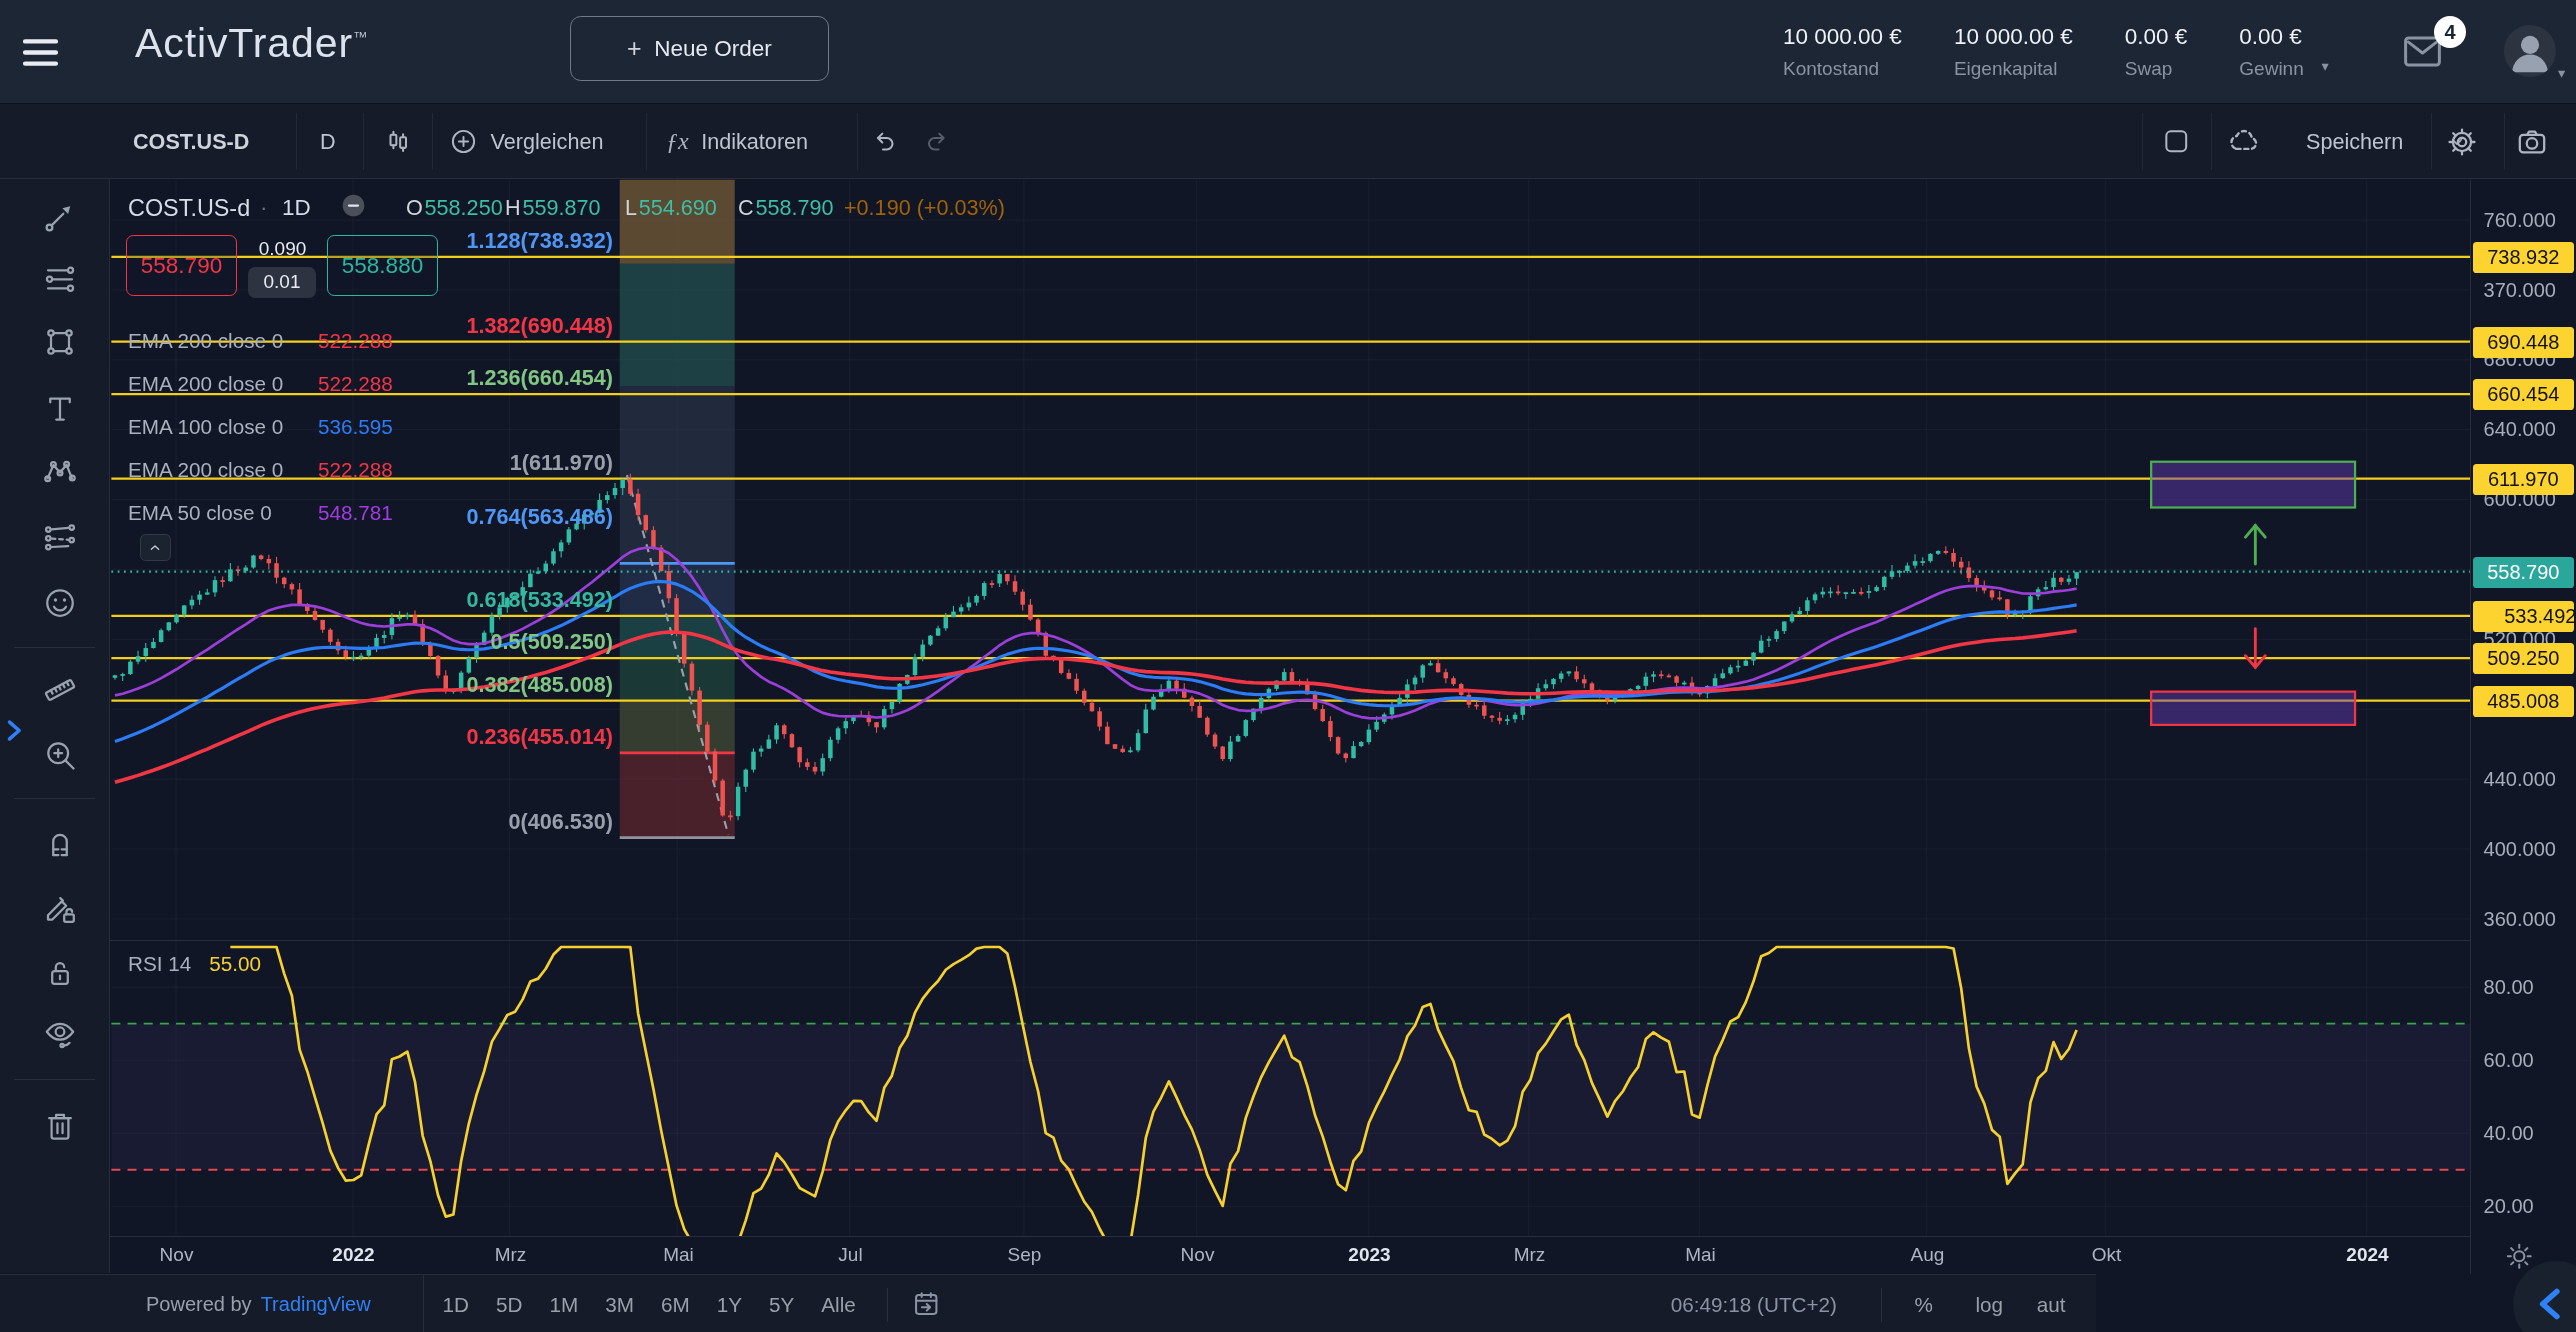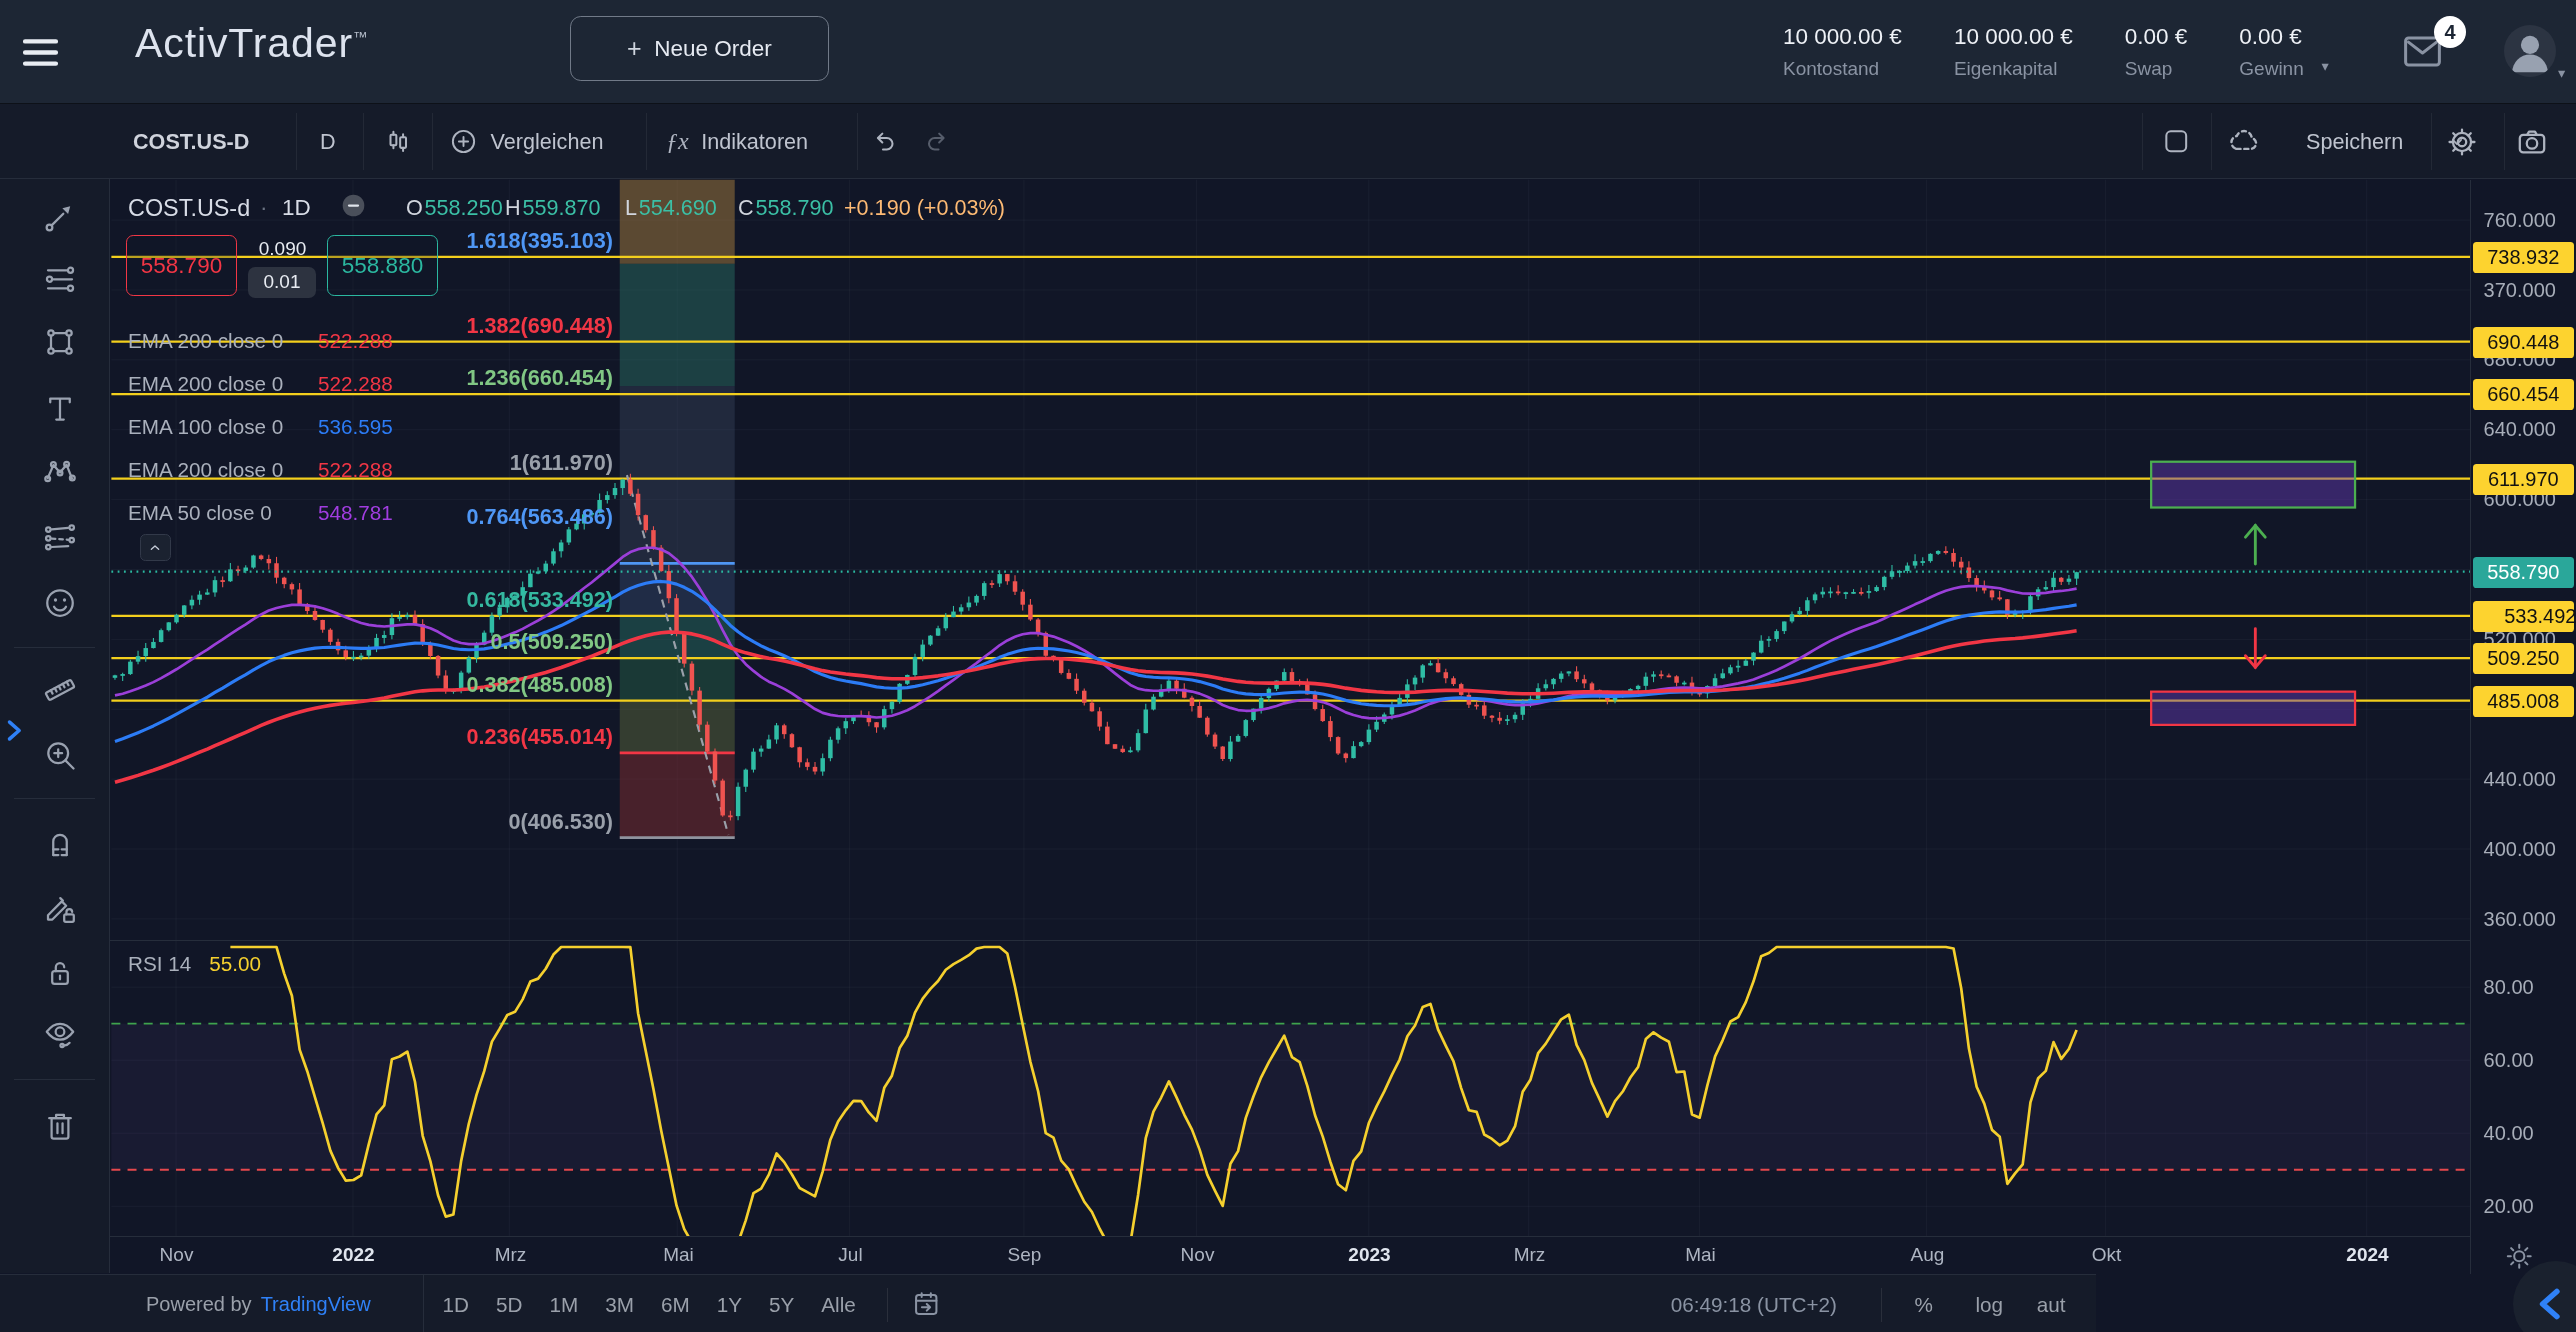--- a/index.html
+++ b/index.html
@@ -944,21 +944,21 @@
     <div style="left:128px; color:#d8dce6; font-size:23.4px;">COST.US-d</div>
     <div style="left:260px; color:#6a7382;">·</div>
     <div style="left:282px; color:#d8dce6;">1D</div>
     <div style="left:340px;">
         <span id="minus-circle"><svg width="27" height="27" viewBox="0 0 24 24" fill="none" stroke="currentColor" stroke-width="1.6" stroke-linecap="round" stroke-linejoin="round">
             <circle cx="12" cy="12" r="9.6" fill="#4a4f5a" stroke="none"></circle>
             <path d="M8 12h8" stroke="#dfe3ea" stroke-width="2"></path>
           </svg></span>
       </div>
     <div id="ohlc-items" style="left:0; width:0;"></div>
-    <div style="left:844px; color:#fdba74; font-size:21.6px;">+0.190 (+0.03%)</div>
+    <div style="left:844px; color:#a16207; font-size:21.6px;">+0.190 (+0.03%)</div>
   <div style="left: 406px; font-size: 21.6px;">
         <span class="ohlc-k">O</span>
         <span class="ohlc-v">558.250</span>
       </div>
       <div style="left: 505px; font-size: 21.6px;">
         <span class="ohlc-k">H</span>
         <span class="ohlc-v">559.870</span>
       </div>
       <div style="left: 625px; font-size: 21.6px;">
         <span class="ohlc-k">L</span>
@@ -996,21 +996,21 @@
         <span class="ema-label">EMA 50 close 0</span>
         <span style="color:#a13de0;">548.781</span>
       </div>
     </div>
   <div id="collapse-btn">
       <svg width="16" height="16" viewBox="0 0 24 24" fill="none" stroke="currentColor" stroke-width="1.6" stroke-linecap="round" stroke-linejoin="round">
         <path d="M6.5 14L12 9l5.5 5" stroke-width="2"></path>
       </svg>
     </div>
   <div id="fib-labels">
-      <div class="fib-label" style="top: 228px; color: rgb(79, 151, 245);">1.618(395.103)</div>
+      <div class="fib-label" style="top: 228px; color: rgb(79, 151, 245);">1.128(738.932)</div>
       <div class="fib-label" style="top: 313px; color: rgb(242, 54, 69);">1.382(690.448)</div>
       <div class="fib-label" style="top: 365px; color: rgb(129, 199, 132);">1.236(660.454)</div>
       <div class="fib-label" style="top: 450px; color: rgb(154, 160, 170);">1(611.970)</div>
       <div class="fib-label" style="top: 504px; color: rgb(79, 151, 245);">0.764(563.486)</div>
       <div class="fib-label" style="top: 587px; color: rgb(53, 184, 160);">0.618(533.492)</div>
       <div class="fib-label" style="top: 629px; color: rgb(129, 199, 132);">0.5(509.250)</div>
       <div class="fib-label" style="top: 672px; color: rgb(129, 199, 132);">0.382(485.008)</div>
       <div class="fib-label" style="top: 724px; color: rgb(242, 54, 69);">0.236(455.014)</div>
       <div class="fib-label" style="top: 809px; color: rgb(154, 160, 170);">0(406.530)</div>
     </div>

